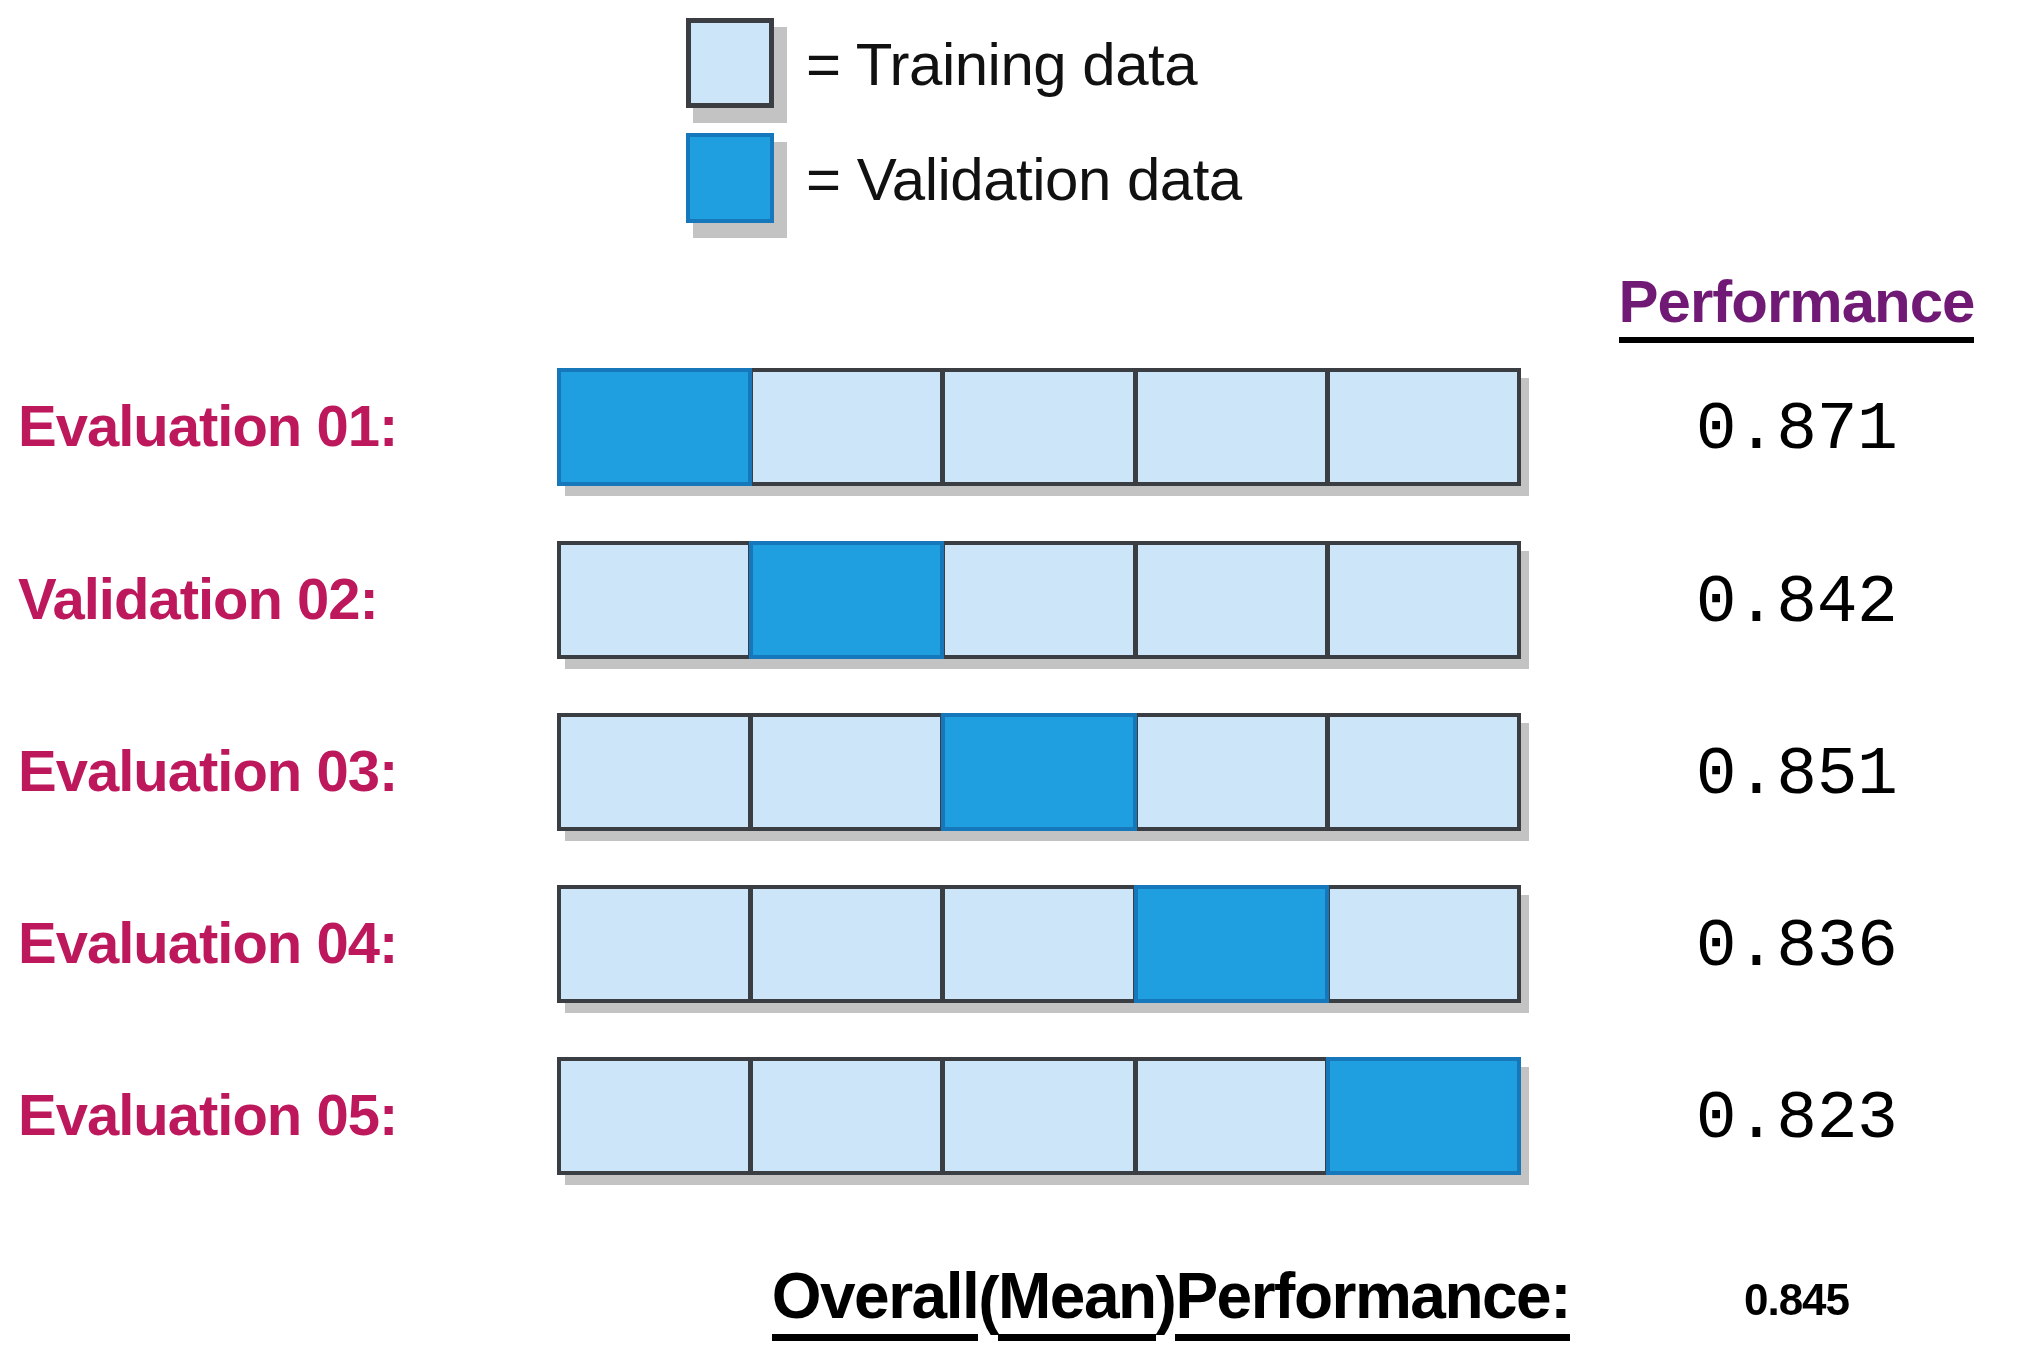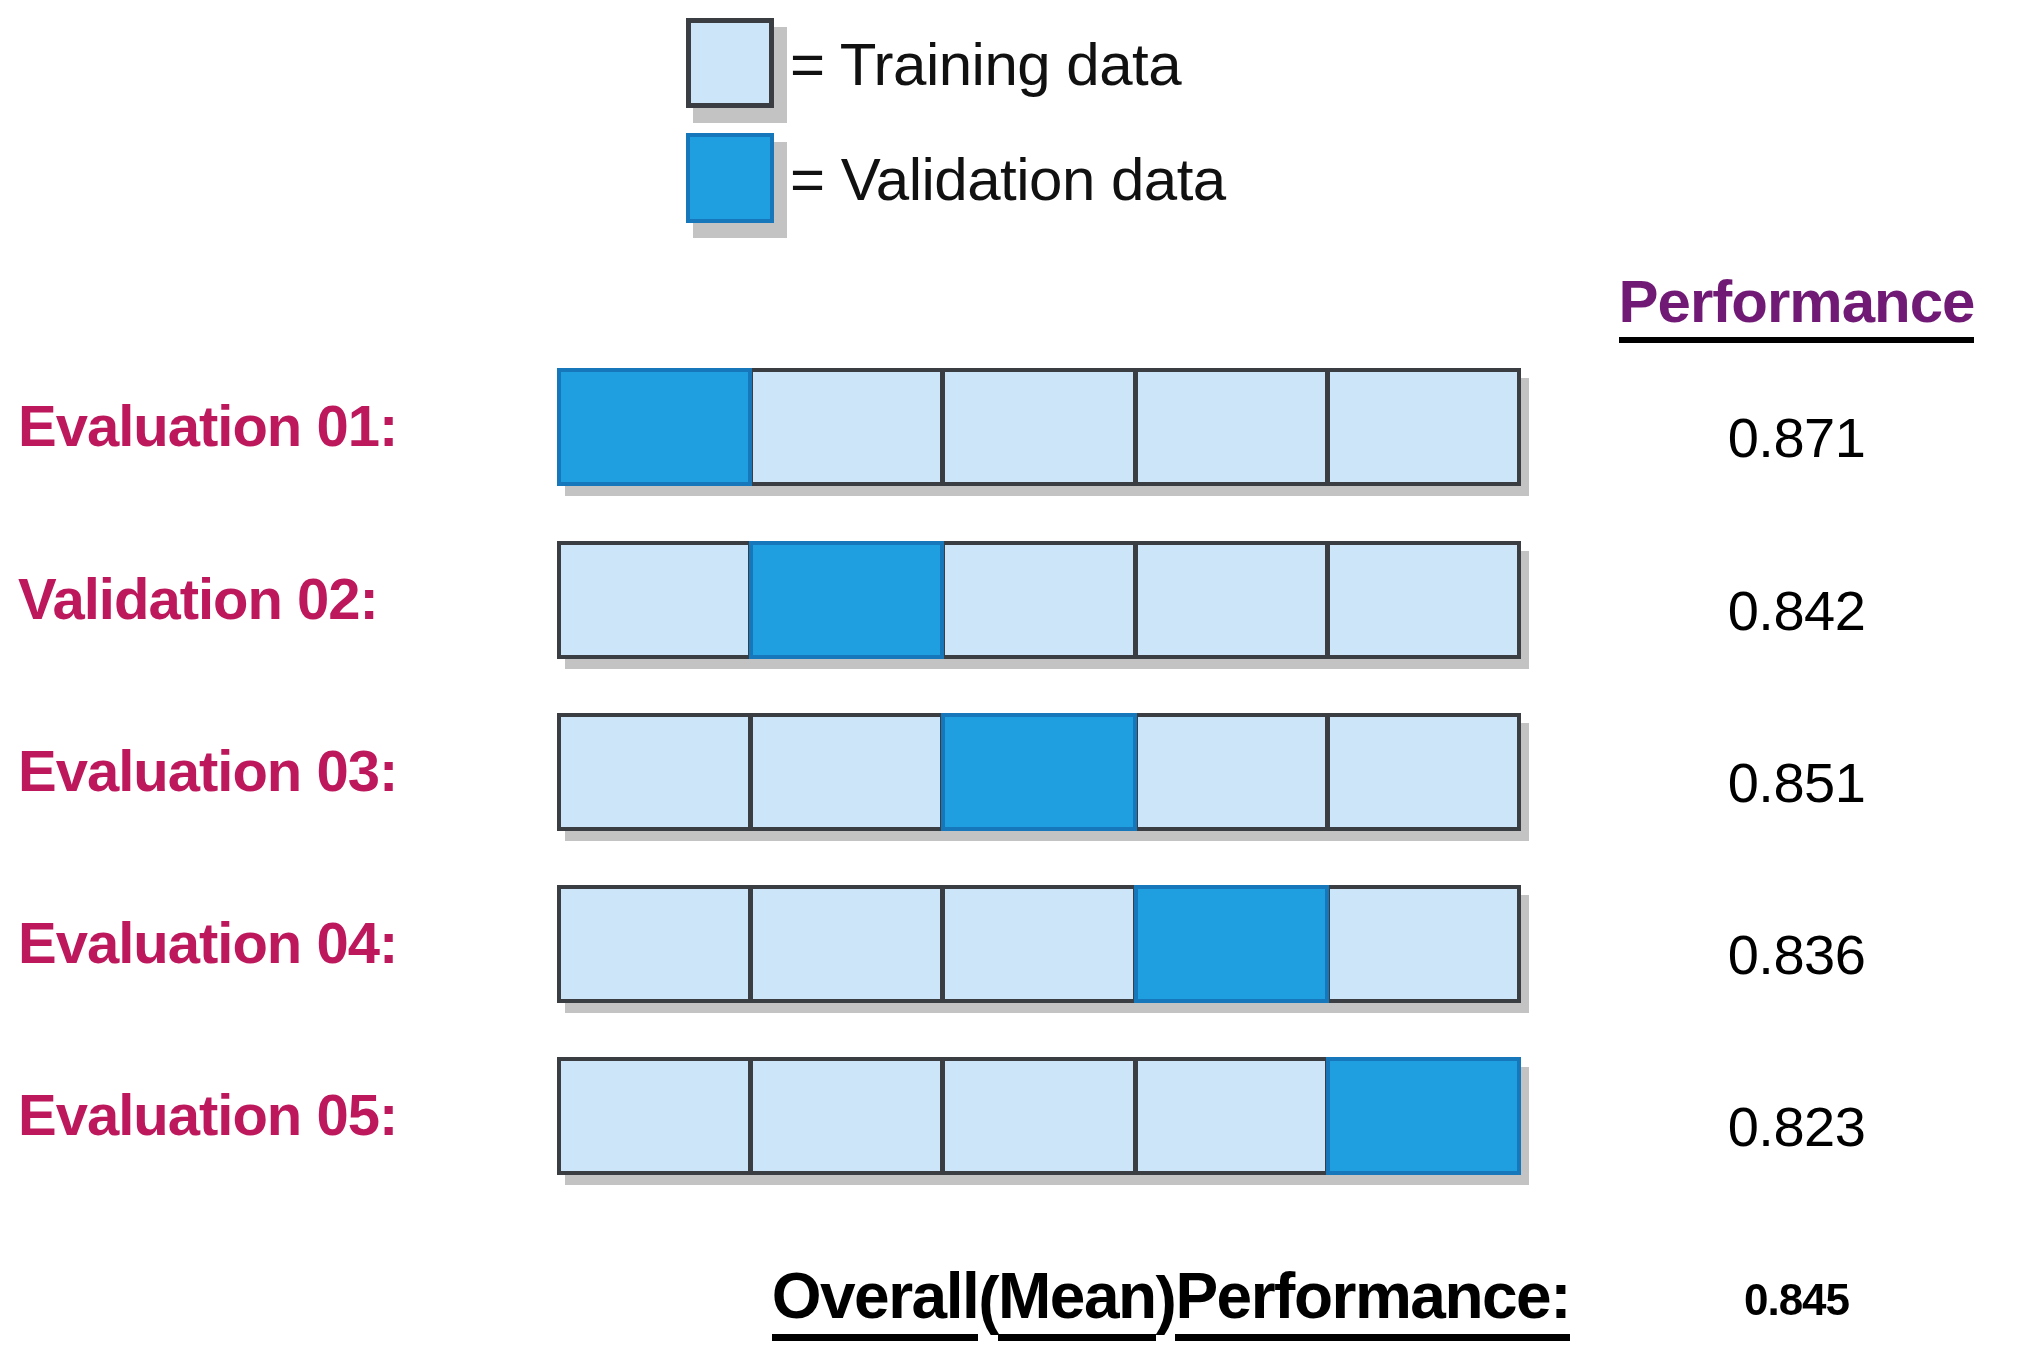--- a/index.html
+++ b/index.html
@@ -64,21 +64,21 @@
   .swatch.training {
     background: #cde5f8;
     border: 5px solid #3a3e42;
   }
   .swatch.validation {
     background: #1f9fe0;
     border: 4px solid #1678bb;
   }
 
   .legend-label {
-    margin-left: 6px;
+    margin-left: 22px;
     font-size: 60px;
     font-weight: 400;
     line-height: 1;
     white-space: nowrap;
     letter-spacing: -0.5px;
     color: #111111;
     padding-bottom: 6px;
   }
 
   
@@ -164,30 +164,31 @@
   }
   .fold-cell.validation {
     background: #1f9fe0;
     border: 4px solid #1678bb;
     z-index: 2;
   }
 
   .perf-value {
     position: absolute;
     left: 1570px;
-    top: 12px;
+    top: 4px;
     width: 453px;
     height: 130px;
     display: flex;
     align-items: center;
     justify-content: center;
-    font-size: 56px;
+    font-size: 68px;
     font-weight: 400;
     letter-spacing: -0.5px;
     color: #000000;
+    font-family: Liberation Mono, monospace;
   }
 
   
   #summary {
     position: absolute;
     left: 0;
     top: 1245px;
     width: 1716px;
     height: 110px;
   }

